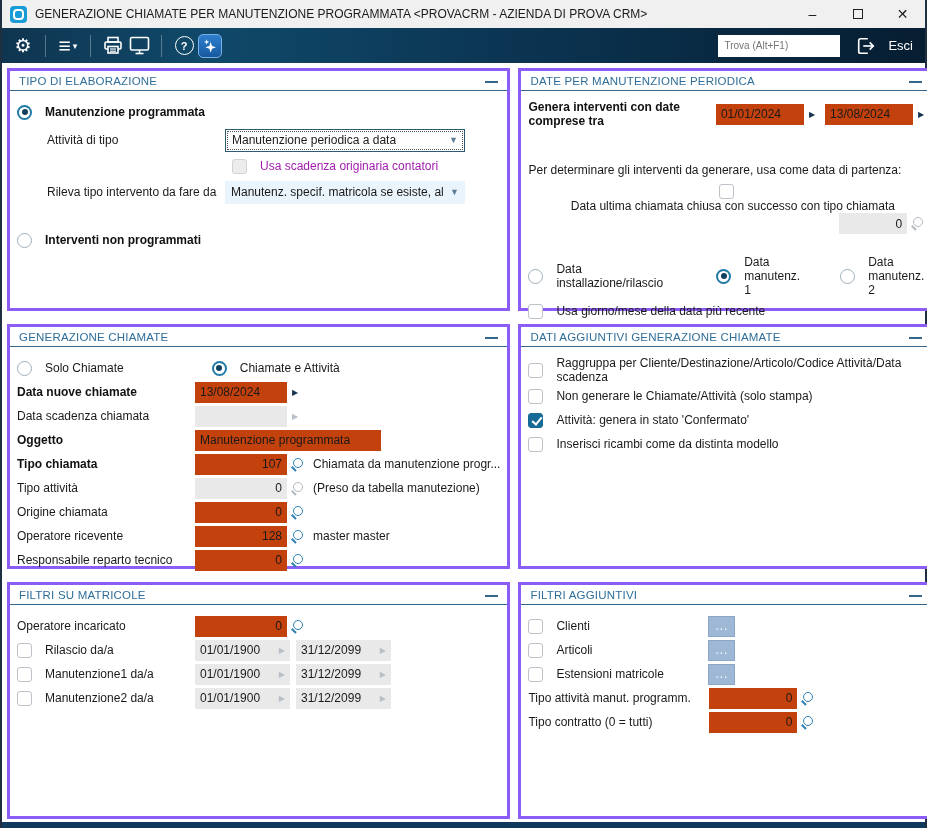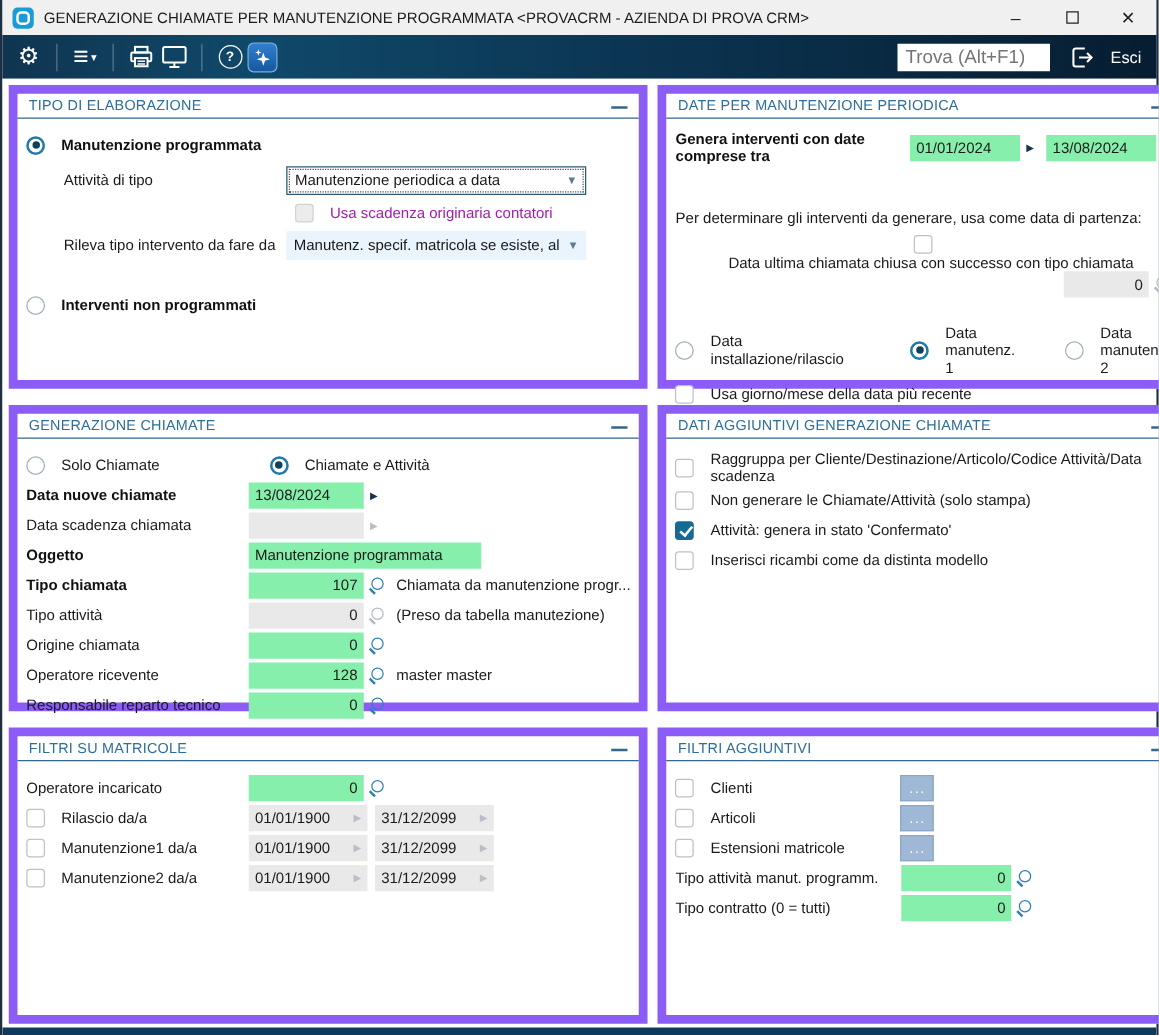--- a/index.html
+++ b/index.html
@@ -18,26 +18,26 @@
   
   .toolbar { height:35px; background:linear-gradient(90deg,#0f3550 0%,#10496a 22%,#0b3552 55%,#071d31 100%); display:flex; align-items:center; padding:0 8px; flex:0 0 auto; color:#fff; }
   .tb-sep { width:1px; height:22px; background:rgba(255,255,255,.3); margin:0 9px; }
   .tb-icon { display:flex; align-items:center; justify-content:center; min-width:26px; height:28px; color:#fff; }
   .gear-glyph { font-size:19px; line-height:1; }
   .menu-glyph { font-size:21px; line-height:1; font-weight:bold; }
   .menu-caret { font-size:9px; margin-left:2px; }
   .help-circle { width:19px; height:19px; border:1.6px solid #fff; border-radius:50%; display:flex; align-items:center; justify-content:center; font-size:11px; font-weight:bold; }
   .ai-btn { width:24px; height:24px; border-radius:5px; background:linear-gradient(180deg,#2f7fd0,#17589e); border:1px solid #79b0e2; display:flex; align-items:center; justify-content:center; }
   .trova { margin-left:auto; }
-  .trova input { width:122px; height:22px; border:none; font-size:15px; padding:0 6px; font-family:"Liberation Sans",sans-serif; color:#444; }
+  .trova input { width:122px; height:22px; border:none; font-size:10px; padding:0 6px; font-family:"Liberation Sans",sans-serif; color:#444; }
   .esci-btn { display:flex; align-items:center; gap:12px; margin-left:12px; color:#fff; font-size:13px; padding:2px 4px; }
 
   
   .content { flex:1; background:#fff; display:grid; grid-template-columns:1fr 1fr; grid-template-rows:243px 245px 237px; gap:13px 8px; padding:5px 5px 0 5px; border-bottom:6px solid #0f3a5b; }
-  .panel { border:7px solid #8b5cf6; display:flex; flex-direction:column; background:#fff; }
+  .panel { border:3px solid #8b5cf6; display:flex; flex-direction:column; background:#fff; }
   .panel-header { display:flex; align-items:center; justify-content:space-between; padding:4px 9px 3px 9px; border-bottom:1px solid #35678d; flex:0 0 auto; }
   .panel-title { color:#2e6e99; font-size:11.5px; letter-spacing:.2px; }
   .collapse-dash { width:13px; height:0; border-top:2px solid #35678d; margin-top:2px; }
   .panel-body { flex:1; padding:9px 7px 4px 7px; font-size:12px; color:#1a1a1a; }
 
   .frow { display:flex; align-items:center; min-height:24px; }
   .b { font-weight:bold; color:#111; }
   .indent { margin-left:30px; }
   .lblcol { width:178px; flex:0 0 auto; }
   .cb-label { margin-left:13px; }
@@ -49,21 +49,21 @@
   .radio.sel { border:2px solid #1f7aa6; }
   .radio.sel::after { content:""; position:absolute; inset:2.5px; border-radius:50%; background:#11405f; }
 
   
   .cb { width:15px; height:15px; border:1px solid #bcc2c8; border-radius:3px; background:#fff; flex:0 0 auto; position:relative; }
   .cb.dis { background:#ececec; border-color:#d2d2d2; }
   .cb.checked { background:#156b96; border-color:#156b96; }
   .cb.checked::after { content:""; position:absolute; left:4.5px; top:1.5px; width:4px; height:8px; border:solid #fff; border-width:0 2px 2px 0; transform:rotate(40deg); }
 
   
-  .fld { background:#86efac; height:21px; display:flex; align-items:center; padding:0 5px; font-size:12px; color:#1a1a1a; }
+  .fld { background:#c2410c; height:21px; display:flex; align-items:center; padding:0 5px; font-size:12px; color:#1a1a1a; }
   .fld.gray { background:#e9e9e9; }
   .fld.num { justify-content:flex-end; }
   .w92 { width:92px; } .w95 { width:95px; } .w80 { width:88px; } .w64 { width:68px; } .w185 { width:186px; } .w240 { width:240px; }
   .arrow { font-size:8px; color:#16344e; margin-left:5px; flex:0 0 auto; }
   .arrow.dis { color:#b9bfc6; }
 
   
   .lookup { display:inline-block; width:13px; height:13px; position:relative; margin-left:4px; flex:0 0 auto; }
   .lookup::before { content:""; position:absolute; right:1px; top:0; width:8px; height:8px; border:1.6px solid #2f80b5; border-radius:50%; }
   .lookup::after { content:""; position:absolute; left:0; bottom:1px; width:6px; height:1.6px; background:#2f80b5; transform:rotate(45deg); }

